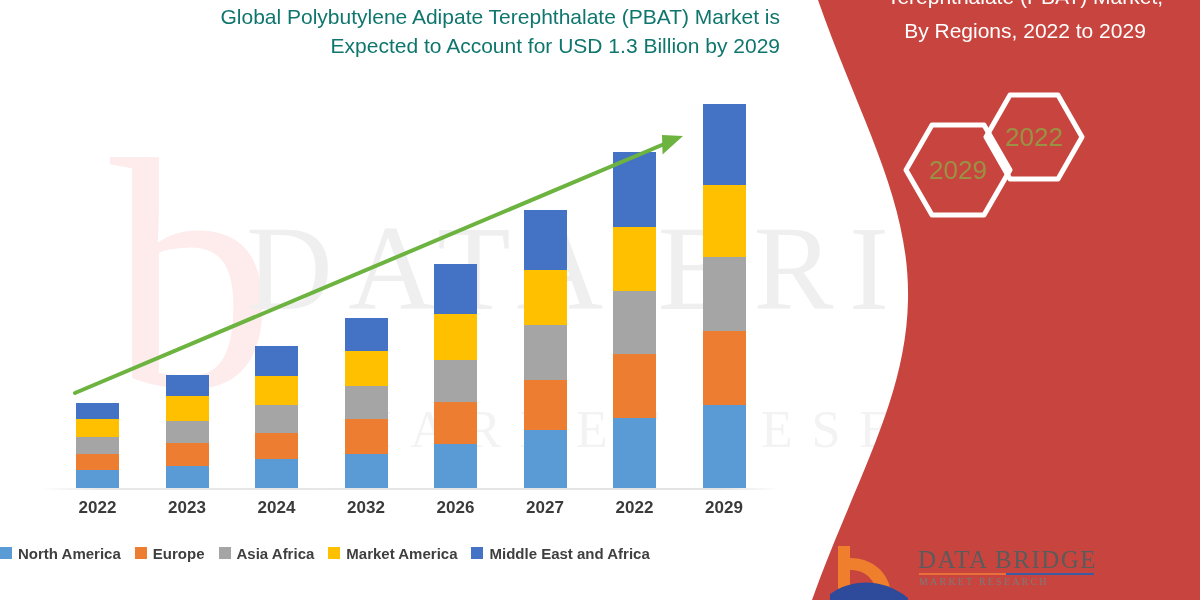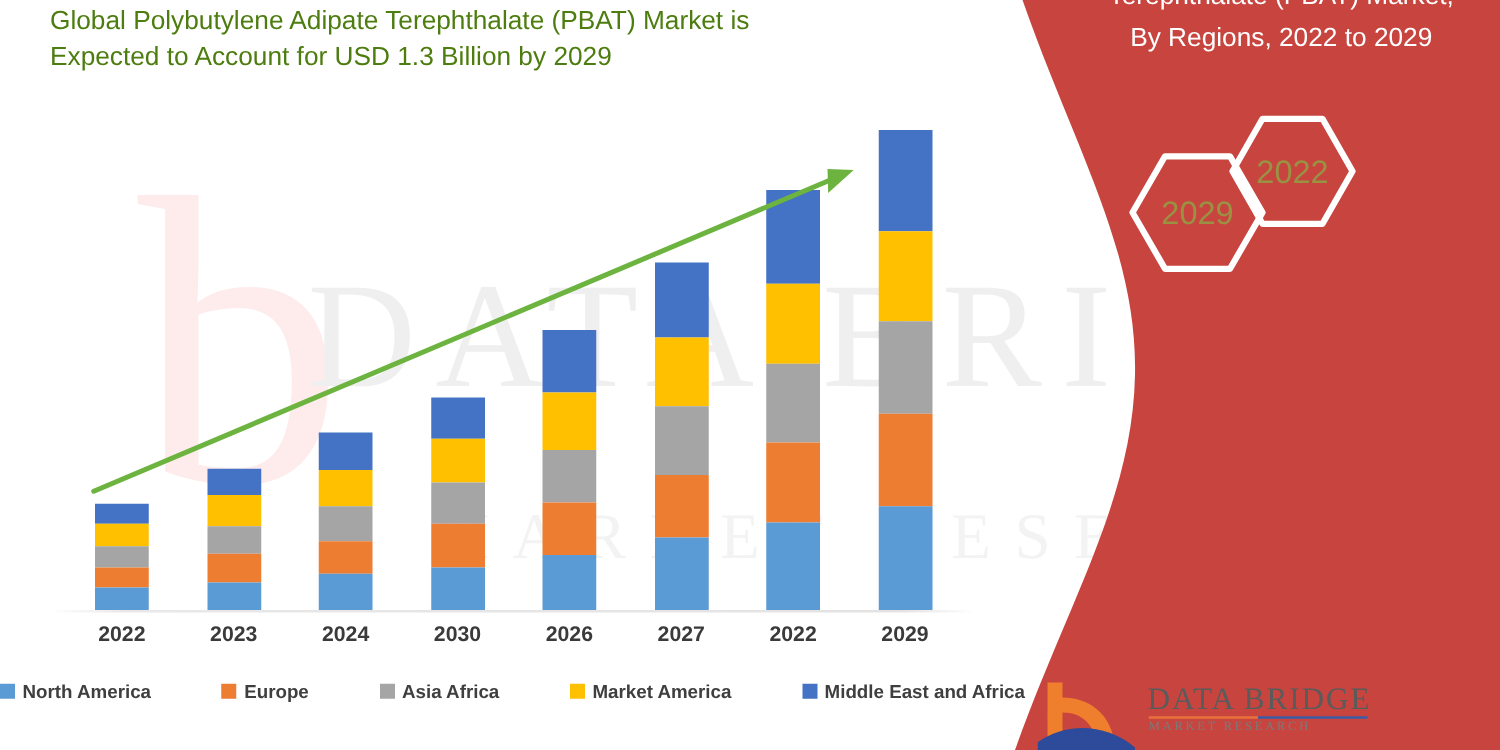--- a/index.html
+++ b/index.html
@@ -44,30 +44,30 @@
   .xlabels { position:absolute; left:0; top:498px; width:820px; height:28px; }
   .xlab {
     position:absolute; width:80px; text-align:center;
     font-size:17px; font-weight:700; color:#3a3a3a;
     font-family:"Liberation Sans", sans-serif;
   }
 
   
   .legend {
     position:absolute; left:0; top:538px; width:820px; height:30px;
-    display:flex; align-items:center; justify-content:space-between; gap:14px;
+    display:flex; align-items:center; justify-content:flex-start; gap:14px;
   }
   .leg-item { display:flex; align-items:center; gap:6px; }
   .leg-sw { width:12px; height:12px; display:inline-block; }
   .leg-lb { font-size:15px; font-weight:700; color:#3f3f3f; white-space:nowrap; }
 
   
   .title {
     position:absolute; left:40px; top:2px; width:740px;
-    text-align:left; color:#4d7c0f; font-size:21px; line-height:29px;
+    text-align:right; color:#0f766e; font-size:21px; line-height:29px;
     font-family:"Liberation Sans", sans-serif; font-weight:400;
   }
 
   
   .panel { position:absolute; right:0; top:0; width:400px; height:600px; overflow:hidden; }
   .panel-svg { position:absolute; right:0; top:0; width:400px; height:600px; }
   .panel-inner { position:absolute; inset:0; }
   .panel-title {
     position:absolute; left:60px; top:-20px; width:330px; text-align:center;
     color:#ffffff; font-size:21px; line-height:34px; font-weight:400;
@@ -170,21 +170,21 @@
     <svg class="arrow-svg" id="arrowsvg" viewBox="0 0 820 410">
         <line x1="75" y1="313" x2="669" y2="62" stroke="#6cb33f" stroke-width="4" stroke-linecap="round"></line>
         <polygon points="0,0 -26,9 -19,-9" fill="#6cb33f" transform="translate(683,56) rotate(-22.9136526423014)"></polygon>
       </svg>
   </div>
 
   <div class="xlabels" id="xlabels">
       <div class="xlab" style="left: 57.5px;">2022</div>
       <div class="xlab" style="left: 147px;">2023</div>
       <div class="xlab" style="left: 236.5px;">2024</div>
-      <div class="xlab" style="left: 326px;">2030</div>
+      <div class="xlab" style="left: 326px;">2032</div>
       <div class="xlab" style="left: 415.5px;">2026</div>
       <div class="xlab" style="left: 505px;">2027</div>
       <div class="xlab" style="left: 594.5px;">2022</div>
       <div class="xlab" style="left: 684px;">2029</div>
     </div>
 
   <div class="legend" id="legend">
       <div class="leg-item">
         <span class="leg-sw" style="background: rgb(91, 155, 213);"></span>
         <span class="leg-lb">North America</span>

